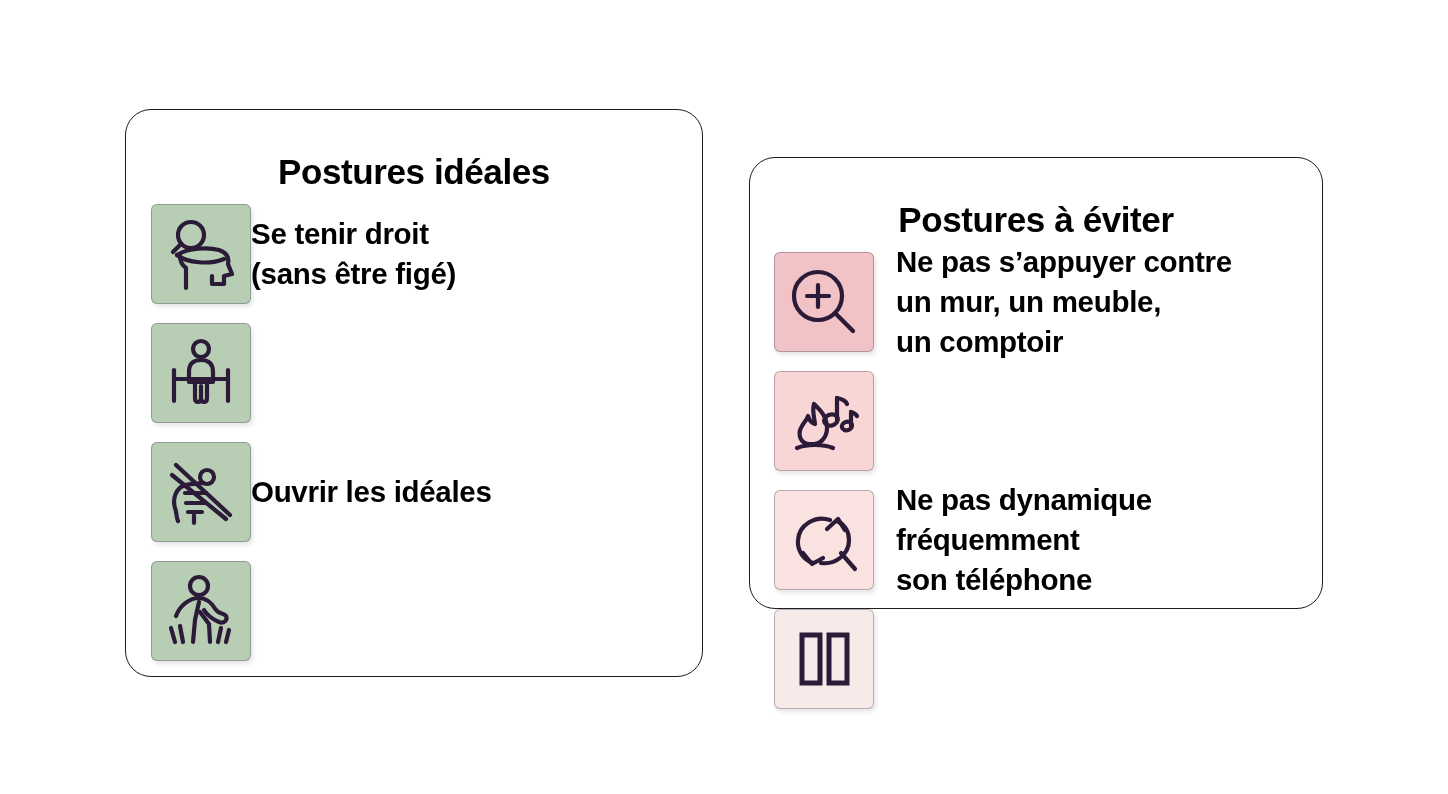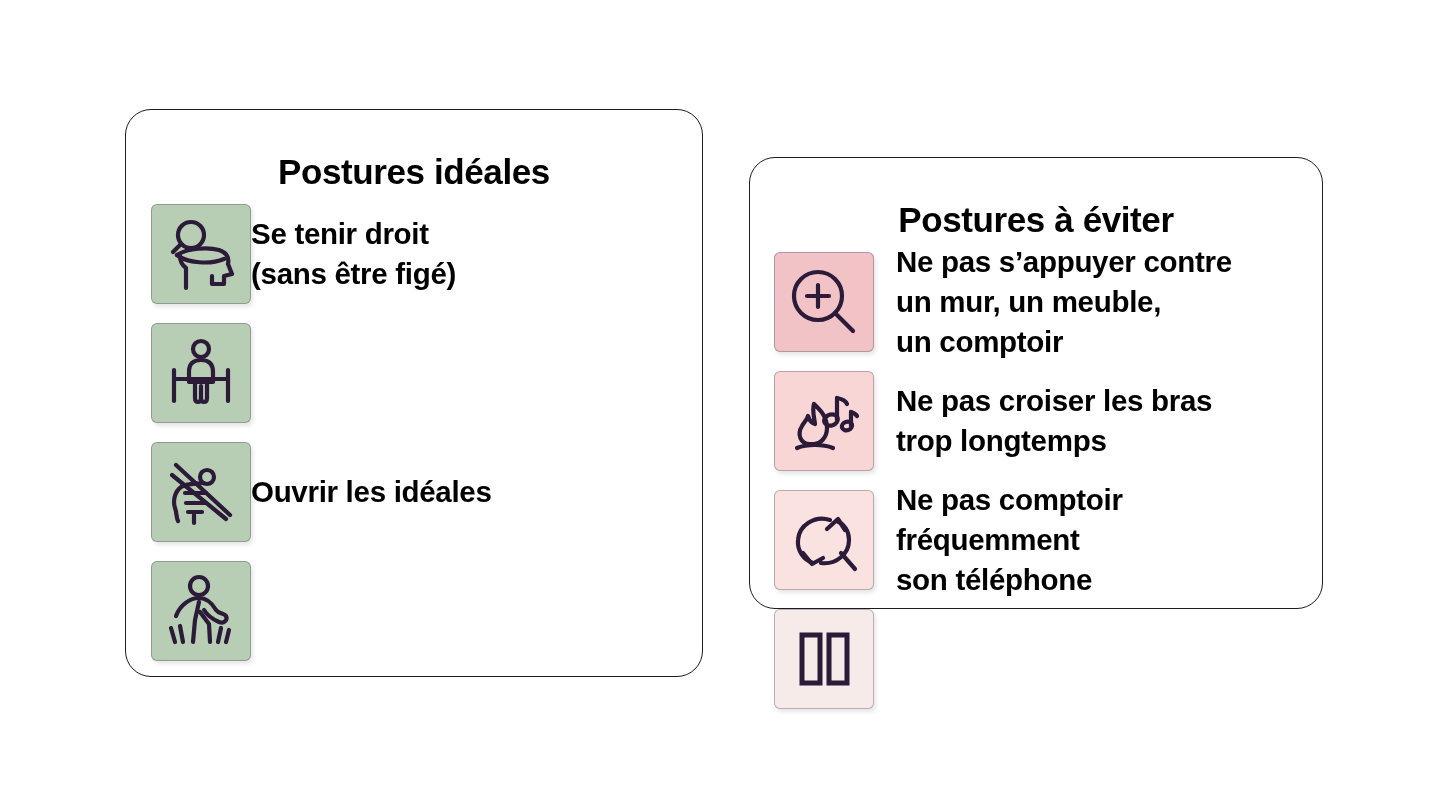--- a/index.html
+++ b/index.html
@@ -170,35 +170,33 @@
             <path d="M25 62 C15 62 12 52 17 44 C19 40 22 38 23 34 C25 40 27 41 30 42 C29 34 27 28 29 22 C35 28 42 34 42 46 C42 56 35 62 29 62 Z"></path>
             <path d="M12 66 C22 62 38 62 48 66"></path>
             <path d="M52 16 L52 38"></path>
             <path d="M52 16 C57 17 61 19 62 22"></path>
             <ellipse cx="46" cy="38" rx="7" ry="5.5" transform="rotate(-18 46 38)"></ellipse>
             <path d="M66 30 L66 44"></path>
             <path d="M66 30 C69 31 71 32 72 34"></path>
             <ellipse cx="62" cy="44" rx="5.2" ry="4.2" transform="rotate(-18 62 44)"></ellipse>
           </svg>
         </div>
-        <div class="row-label">Ne pas croiser les bras
-trop longtemps</div>
       </div>
 
       <div class="row">
         <div class="tile" style="background:#f9e2e0">
           <svg width="78" height="78" viewBox="0 0 78 78" fill="none" stroke="#2b1b38" stroke-width="4.2" stroke-linecap="round" stroke-linejoin="round">
             <path d="M45 19 C30 14 14 24 13 39 C12 50 19 59 28 62"></path>
             <path d="M18 52 L27 63 L38 57"></path>
             <path d="M36 62 C51 64 64 53 64 39 C64 30 59 23 52 20"></path>
             <path d="M42 28 L53 18 L60 29"></path>
             <path d="M56 52 L70 68"></path>
           </svg>
         </div>
-        <div class="row-label">Ne pas comptoir
+        <div class="row-label">Ne pas dynamique
 fréquemment
 son téléphone</div>
       </div>
 
       <div class="row">
         <div class="tile" style="background:#f6ebe8">
           <svg width="78" height="78" viewBox="0 0 78 78" fill="none" stroke="#2b1b38" stroke-width="5" stroke-linecap="butt" stroke-linejoin="miter">
             <rect x="17" y="15" width="18" height="48"></rect>
             <rect x="44" y="15" width="18" height="48"></rect>
           </svg>

